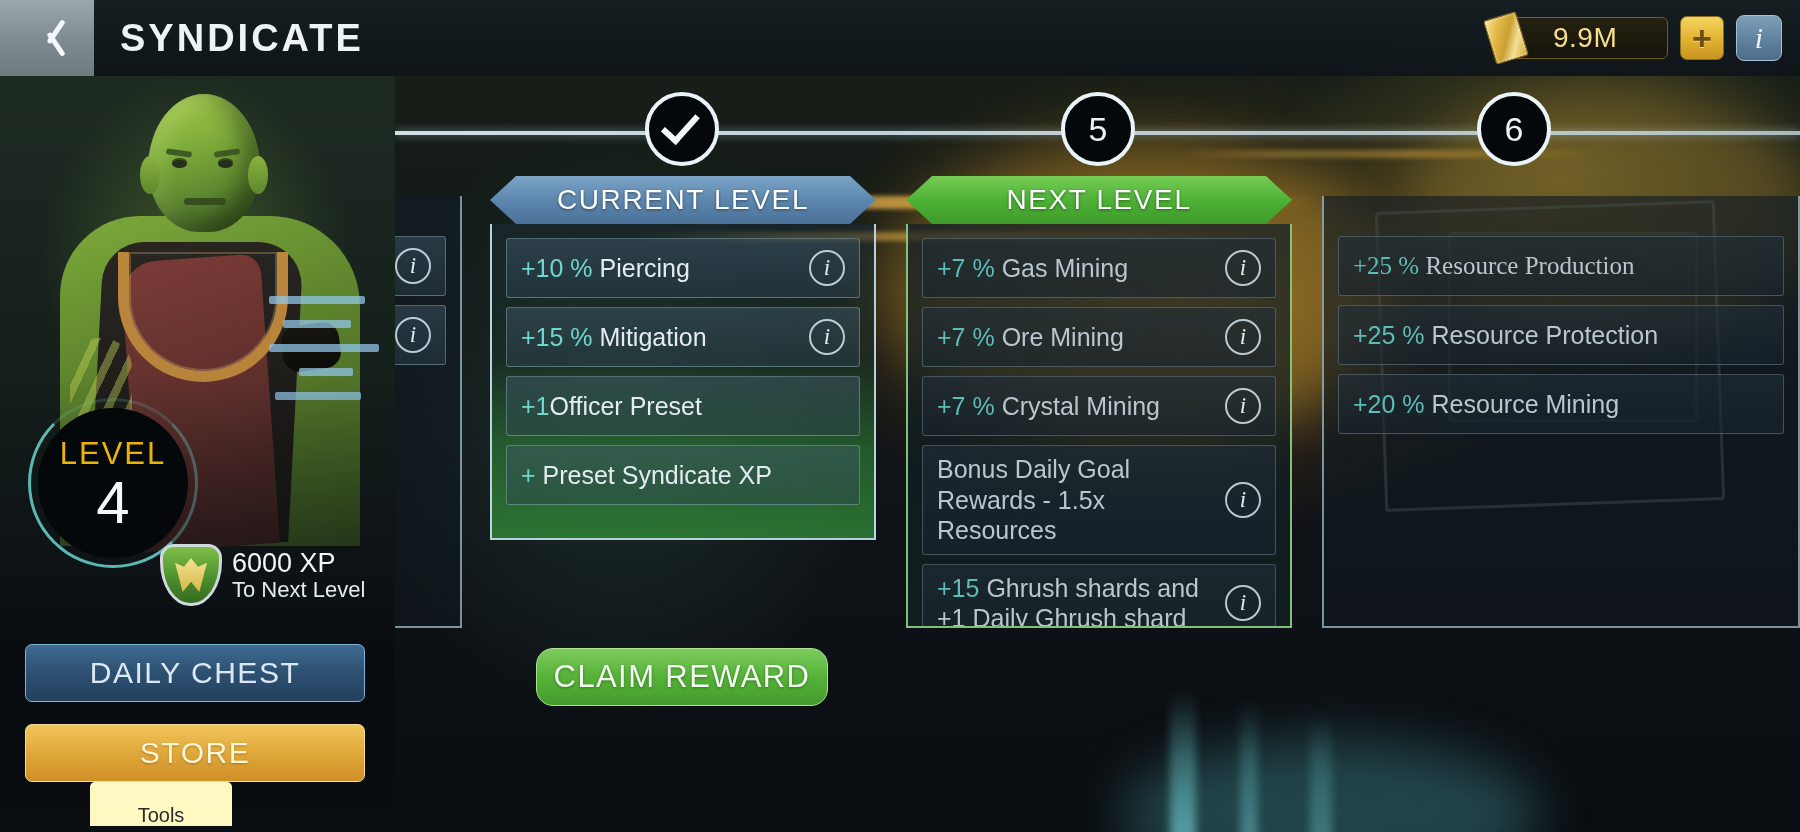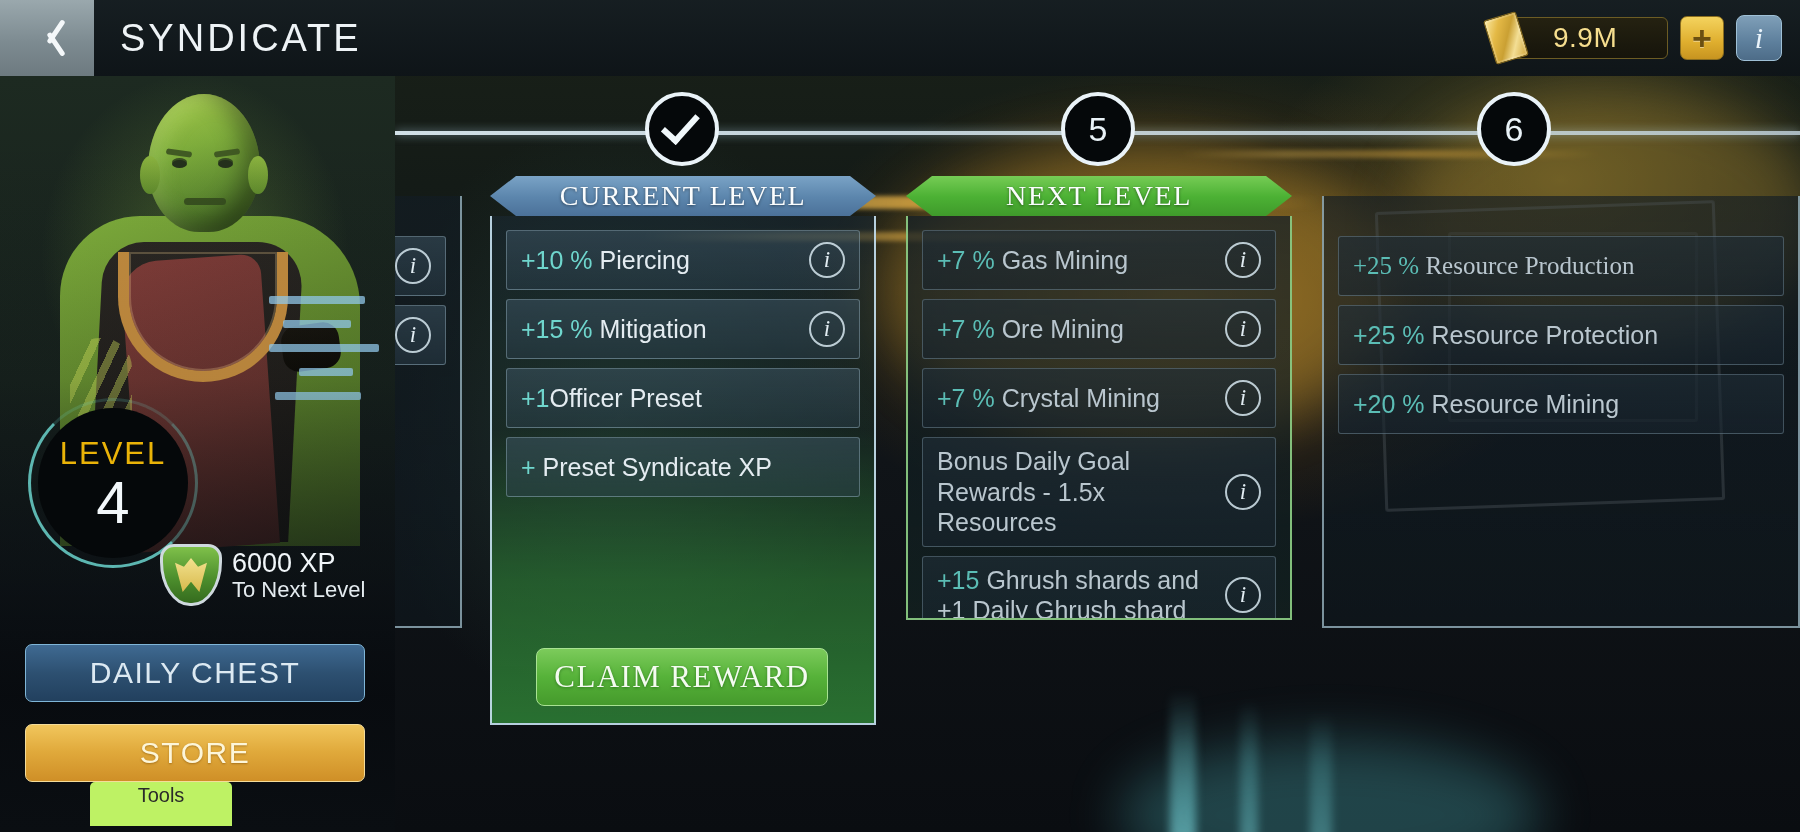--- a/index.html
+++ b/index.html
@@ -72,21 +72,21 @@
     background: #f4f8fa; border-radius: 3px;
     left: 12px;
   }
   .back-chevron::before { top: 0; transform: rotate(34deg); transform-origin: bottom center; }
   .back-chevron::after  { bottom: 0; transform: rotate(-34deg); transform-origin: top center; }
 
   .header-title {
     position: absolute; left: 120px; top: 50%;
     transform: translateY(-50%);
     font-size: 38px; letter-spacing: 3px;
-    color: #eef3f6; font-weight: 400;
+    color: #eef3f6; font-weight: 700;
   }
 
   .hdr-right {
     position: absolute; right: 18px; top: 50%;
     transform: translateY(-50%);
     display: flex; align-items: center; gap: 12px;
   }
   .currency-pill {
     position: relative;
     display: flex; align-items: center;
@@ -305,24 +305,24 @@
   .btn-store {
     top: 648px;
     background: linear-gradient(180deg, #f1c65c 0%, #e0a93b 48%, #cf8f27 100%);
     border: 1px solid #f4dc9a;
   }
   .btn-store span { color: #fdf6d9; text-shadow: 0 1px 2px rgba(120,70,0,0.5); }
 
   .tools-popup {
     position: absolute; left: 90px; top: 706px;
     width: 142px; height: 44px;
-    background: #bef264;
+    background: #fef9c3;
     border-radius: 5px 5px 0 0;
     display: flex; align-items: flex-start; justify-content: center;
-    padding-top: 2px;
+    padding-top: 22px;
     z-index: 60;
   }
   .tools-popup span { font-size: 20px; color: #2a2a2a; }
 
   
   .track {
     position: absolute; left: 395px; top: 128px;
     width: 1405px; height: 10px;
     z-index: 12;
   }
@@ -349,24 +349,23 @@
     transform: rotate(-48deg) translate(2px,-4px);
   }
 
   
   .panel {
     position: absolute;
     z-index: 20;
   }
   .banner {
     position: relative;
-    height: 40px;
+    height: 48px;
     display: flex; align-items: center; justify-content: center;
     clip-path: polygon(26px 0, calc(100% - 26px) 0, 100% 50%, calc(100% - 26px) 100%, 26px 100%, 0 50%);
-    font-family: Liberation Serif, serif;
   }
   .banner span {
     font-size: 28px; letter-spacing: 1.6px; color: #fbfdfe;
     text-shadow: 0 1px 3px rgba(0,0,0,0.45);
   }
   .banner.blue { background: linear-gradient(180deg, #7aa3c6 0%, #5c86ad 52%, #4b7199 100%); }
   .banner.green { background: linear-gradient(180deg, #76cc55 0%, #4cb134 52%, #3f9a2b 100%); }
 
   .panel-body {
     position: relative;
@@ -412,25 +411,25 @@
   .i-icon::before {
     content: "i";
     font-family: "Liberation Serif", serif;
     font-size: 23px; color: #e2edf3; font-style: italic;
   }
 
   .claim-btn {
     position: absolute;
     left: 536px; top: 648px;
     width: 292px; height: 58px;
-    border-radius: 8px;
+    border-radius: 17px;
     background: linear-gradient(180deg, #7ccb5b 0%, #56b239 50%, #459a2c 100%);
     border: 1px solid #a8e292;
     display: flex; align-items: center; justify-content: center;
-    cursor: pointer; z-index: 25; font-family: Liberation Serif, serif;
+    cursor: pointer; z-index: 25;
   }
   .claim-btn span {
     font-size: 31px; letter-spacing: 1.4px; color: #f4fbf0;
     text-shadow: 0 1px 3px rgba(0,60,0,0.45);
   }
 </style>
 </head>
 <body>
 
 <div id="app">
@@ -473,21 +472,21 @@
       <div class="reward-row" style="justify-content:flex-end;">
         <div class="i-icon"></div>
       </div>
     </div>
   </div>
 
   <div class="panel" style="left:490px; top:176px; width:386px;">
     <div class="banner blue">
       <span>CURRENT LEVEL</span>
     </div>
-    <div class="panel-body blue" style="height:509px;">
+    <div class="panel-body blue" style="height:316px;">
 
       <div class="reward-row">
         <div class="txt">
           <span class="hl">+10 %</span>
           <span>Piercing</span>
         </div>
         <div class="i-icon"></div>
       </div>
 
       <div class="reward-row">

